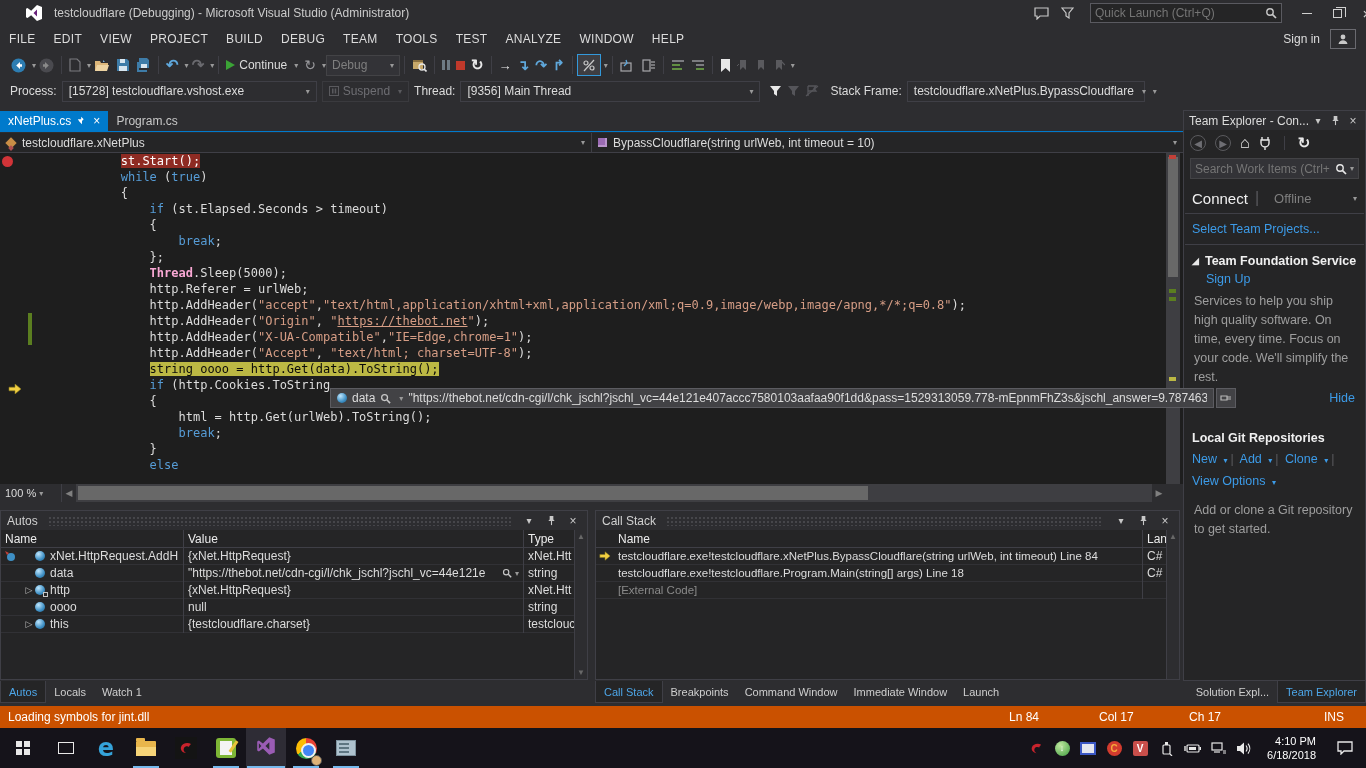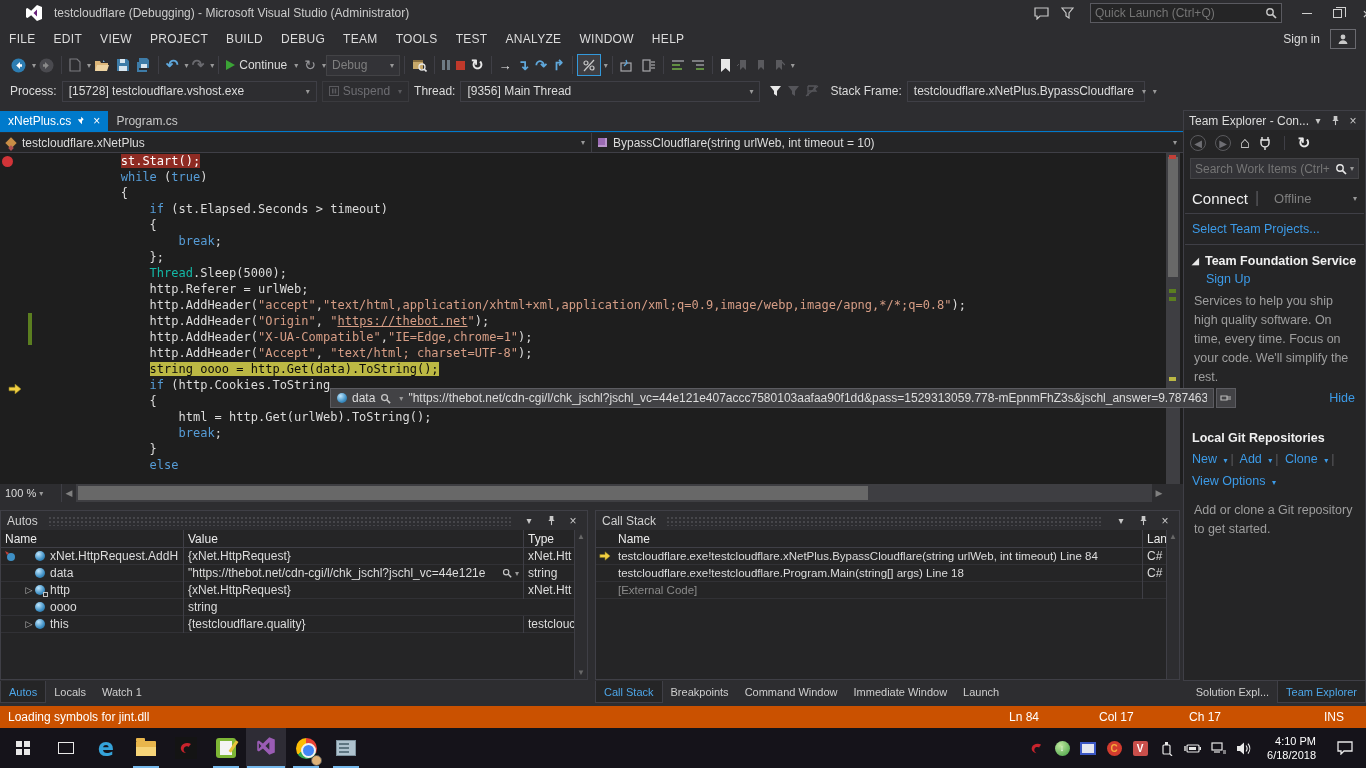--- a/index.html
+++ b/index.html
@@ -63,21 +63,21 @@
   #nav-left { width:592px; border-right:1px solid #3F3F46; }
   #nav-right { flex:1; }
   .navcombo .spring { flex:1; }
   .class-glyph { width:10px; height:10px; background:#C98E46; transform:rotate(45deg) scale(0.8); position:relative; }
   .class-glyph::after { content:""; position:absolute; right:-2px; bottom:-2px; width:5px; height:5px; background:#B05050; }
   .method-glyph { width:9px; height:9px; background:#9B6BB3; box-shadow:-2px -2px 0 #BA95CC inset; }
 
   
   #code { position:absolute; left:0; top:49px; width:1183px; height:331px; background:#1E1E1E; overflow:hidden; }
   #code-lines { position:absolute; left:34px; top:0; font-family:"DejaVu Sans Mono",monospace; font-size:12px; line-height:16px; white-space:pre; }
-  .cl span.p { color:#DCDCDC; } .cl span.k { color:#569CD6; } .cl span.t { color:#14b8a6; }
+  .cl span.p { color:#DCDCDC; } .cl span.k { color:#569CD6; } .cl span.t { color:#f9a8d4;font-weight:bold; }
   .cl span.s { color:#D69D85; } .cl span.u { color:#D69D85; text-decoration:underline; }
   .cl span.b { background:#8E2B23; color:#FFFFFF; }
   .cl span.c { background:#BCB844; color:#0A0A0A; }
   #bp-dot { position:absolute; left:2px; top:3px; width:11px; height:11px; border-radius:50%; background:#D13438; }
   #cur-arrow { position:absolute; left:8px; top:227px; }
   #change-bar { position:absolute; left:28px; top:160px; width:4px; height:32px; background:#5B7E20; }
   #vscroll { position:absolute; right:3px; top:0; width:14px; height:331px; background:#3E3E42; }
   #vscroll .thumb { position:absolute; left:2px; top:4px; width:10px; height:120px; background:#686868; }
   .smark { position:absolute; width:7px; height:4px; }
 
@@ -578,31 +578,34 @@
             </span>
             <span class="gcell" style="flex: 1 1 0%; border-right: none;">xNet.Htt</span>
           </div>
           <div class="grow">
             <span class="gcell c-glyph"></span>
             <span class="gcell" style="width: 165px;">
               <span class="expander"></span>
               <span class="sphere" style="position: relative; flex: 0 0 auto; margin-right: 5px;"></span>
               <span>oooo</span>
             </span>
+            <span class="gcell" style="width: 340px;">
+              <span style="flex: 1 1 0%; overflow: hidden; white-space: nowrap;">null</span>
+            </span>
             <span class="gcell" style="flex: 1 1 0%; border-right: none;">string</span>
           </div>
           <div class="grow">
             <span class="gcell c-glyph"></span>
             <span class="gcell" style="width: 165px;">
               <span class="expander">▷</span>
               <span class="sphere" style="position: relative; flex: 0 0 auto; margin-right: 5px;"></span>
               <span>this</span>
             </span>
             <span class="gcell" style="width: 340px;">
-              <span style="flex: 1 1 0%; overflow: hidden; white-space: nowrap;">{testcloudflare.quality}</span>
+              <span style="flex: 1 1 0%; overflow: hidden; white-space: nowrap;">{testcloudflare.charset}</span>
             </span>
             <span class="gcell" style="flex: 1 1 0%; border-right: none;">testclouc</span>
           </div>
         </div>
       <div class="pscroll">
           <span class="up">▲</span>
           <span class="dn">▼</span>
         </div>
     </div>
 

